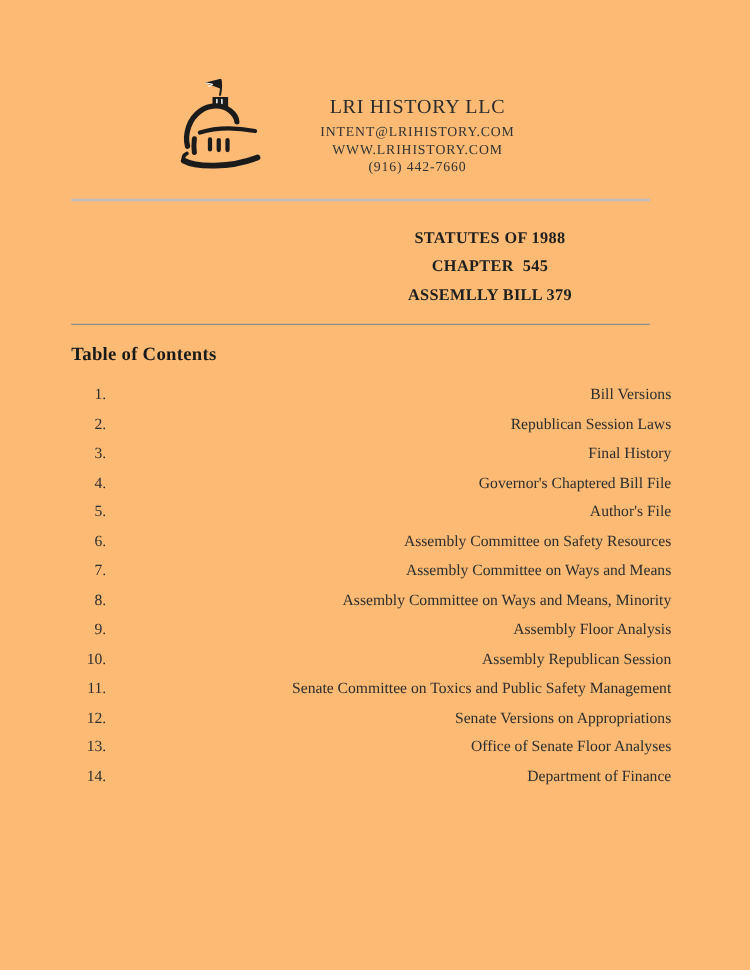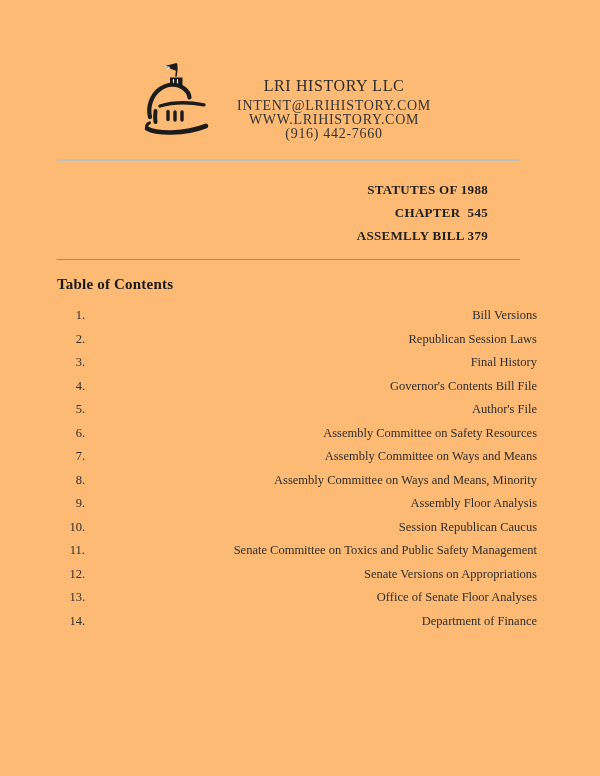--- a/index.html
+++ b/index.html
@@ -36,21 +36,21 @@
   }
   .company-name {
     font-size: 16px;
     letter-spacing: 0.6px;
     color: #2b2b2b;
     line-height: 19px;
     margin-bottom: 4px;
     white-space: nowrap;
   }
   .company-contact {
-    font-size: 14px;
+    font-size: 11px;
     letter-spacing: 0.7px;
     color: #333333;
     line-height: 14px;
     white-space: nowrap;
   }
 
   
   .rule-top {
     position: absolute;
     left: 57px;
@@ -65,23 +65,23 @@
     top: 259px;
     width: 463px;
     height: 1px;
     background: #8f8f8f;
   }
 
   
   .doc-info {
     position: absolute;
     top: 178px;
-    left: 238px;
+    left: 267px;
     width: 250px;
-    text-align: right;
+    text-align: center;
   }
   .doc-info .line {
     font-weight: bold;
     font-size: 13px;
     line-height: 23px;
     color: #1f1f1f;
     letter-spacing: 0.3px;
     white-space: pre;
   }
 
@@ -171,21 +171,21 @@
     <div class="toc-row">
       <span class="toc-num">2.</span>
       <span class="toc-label">Republican Session Laws</span>
     </div>
     <div class="toc-row">
       <span class="toc-num">3.</span>
       <span class="toc-label">Final History</span>
     </div>
     <div class="toc-row">
       <span class="toc-num">4.</span>
-      <span class="toc-label">Governor's Contents Bill File</span>
+      <span class="toc-label">Governor's Chaptered Bill File</span>
     </div>
     <div class="toc-row">
       <span class="toc-num">5.</span>
       <span class="toc-label">Author's File</span>
     </div>
     <div class="toc-row">
       <span class="toc-num">6.</span>
       <span class="toc-label">Assembly Committee on Safety Resources</span>
     </div>
     <div class="toc-row">
@@ -195,21 +195,21 @@
     <div class="toc-row">
       <span class="toc-num">8.</span>
       <span class="toc-label">Assembly Committee on Ways and Means, Minority</span>
     </div>
     <div class="toc-row">
       <span class="toc-num">9.</span>
       <span class="toc-label">Assembly Floor Analysis</span>
     </div>
     <div class="toc-row">
       <span class="toc-num">10.</span>
-      <span class="toc-label">Session Republican Caucus</span>
+      <span class="toc-label">Assembly Republican Session</span>
     </div>
     <div class="toc-row">
       <span class="toc-num">11.</span>
       <span class="toc-label">Senate Committee on Toxics and Public Safety Management</span>
     </div>
     <div class="toc-row">
       <span class="toc-num">12.</span>
       <span class="toc-label">Senate Versions on Appropriations</span>
     </div>
     <div class="toc-row">

